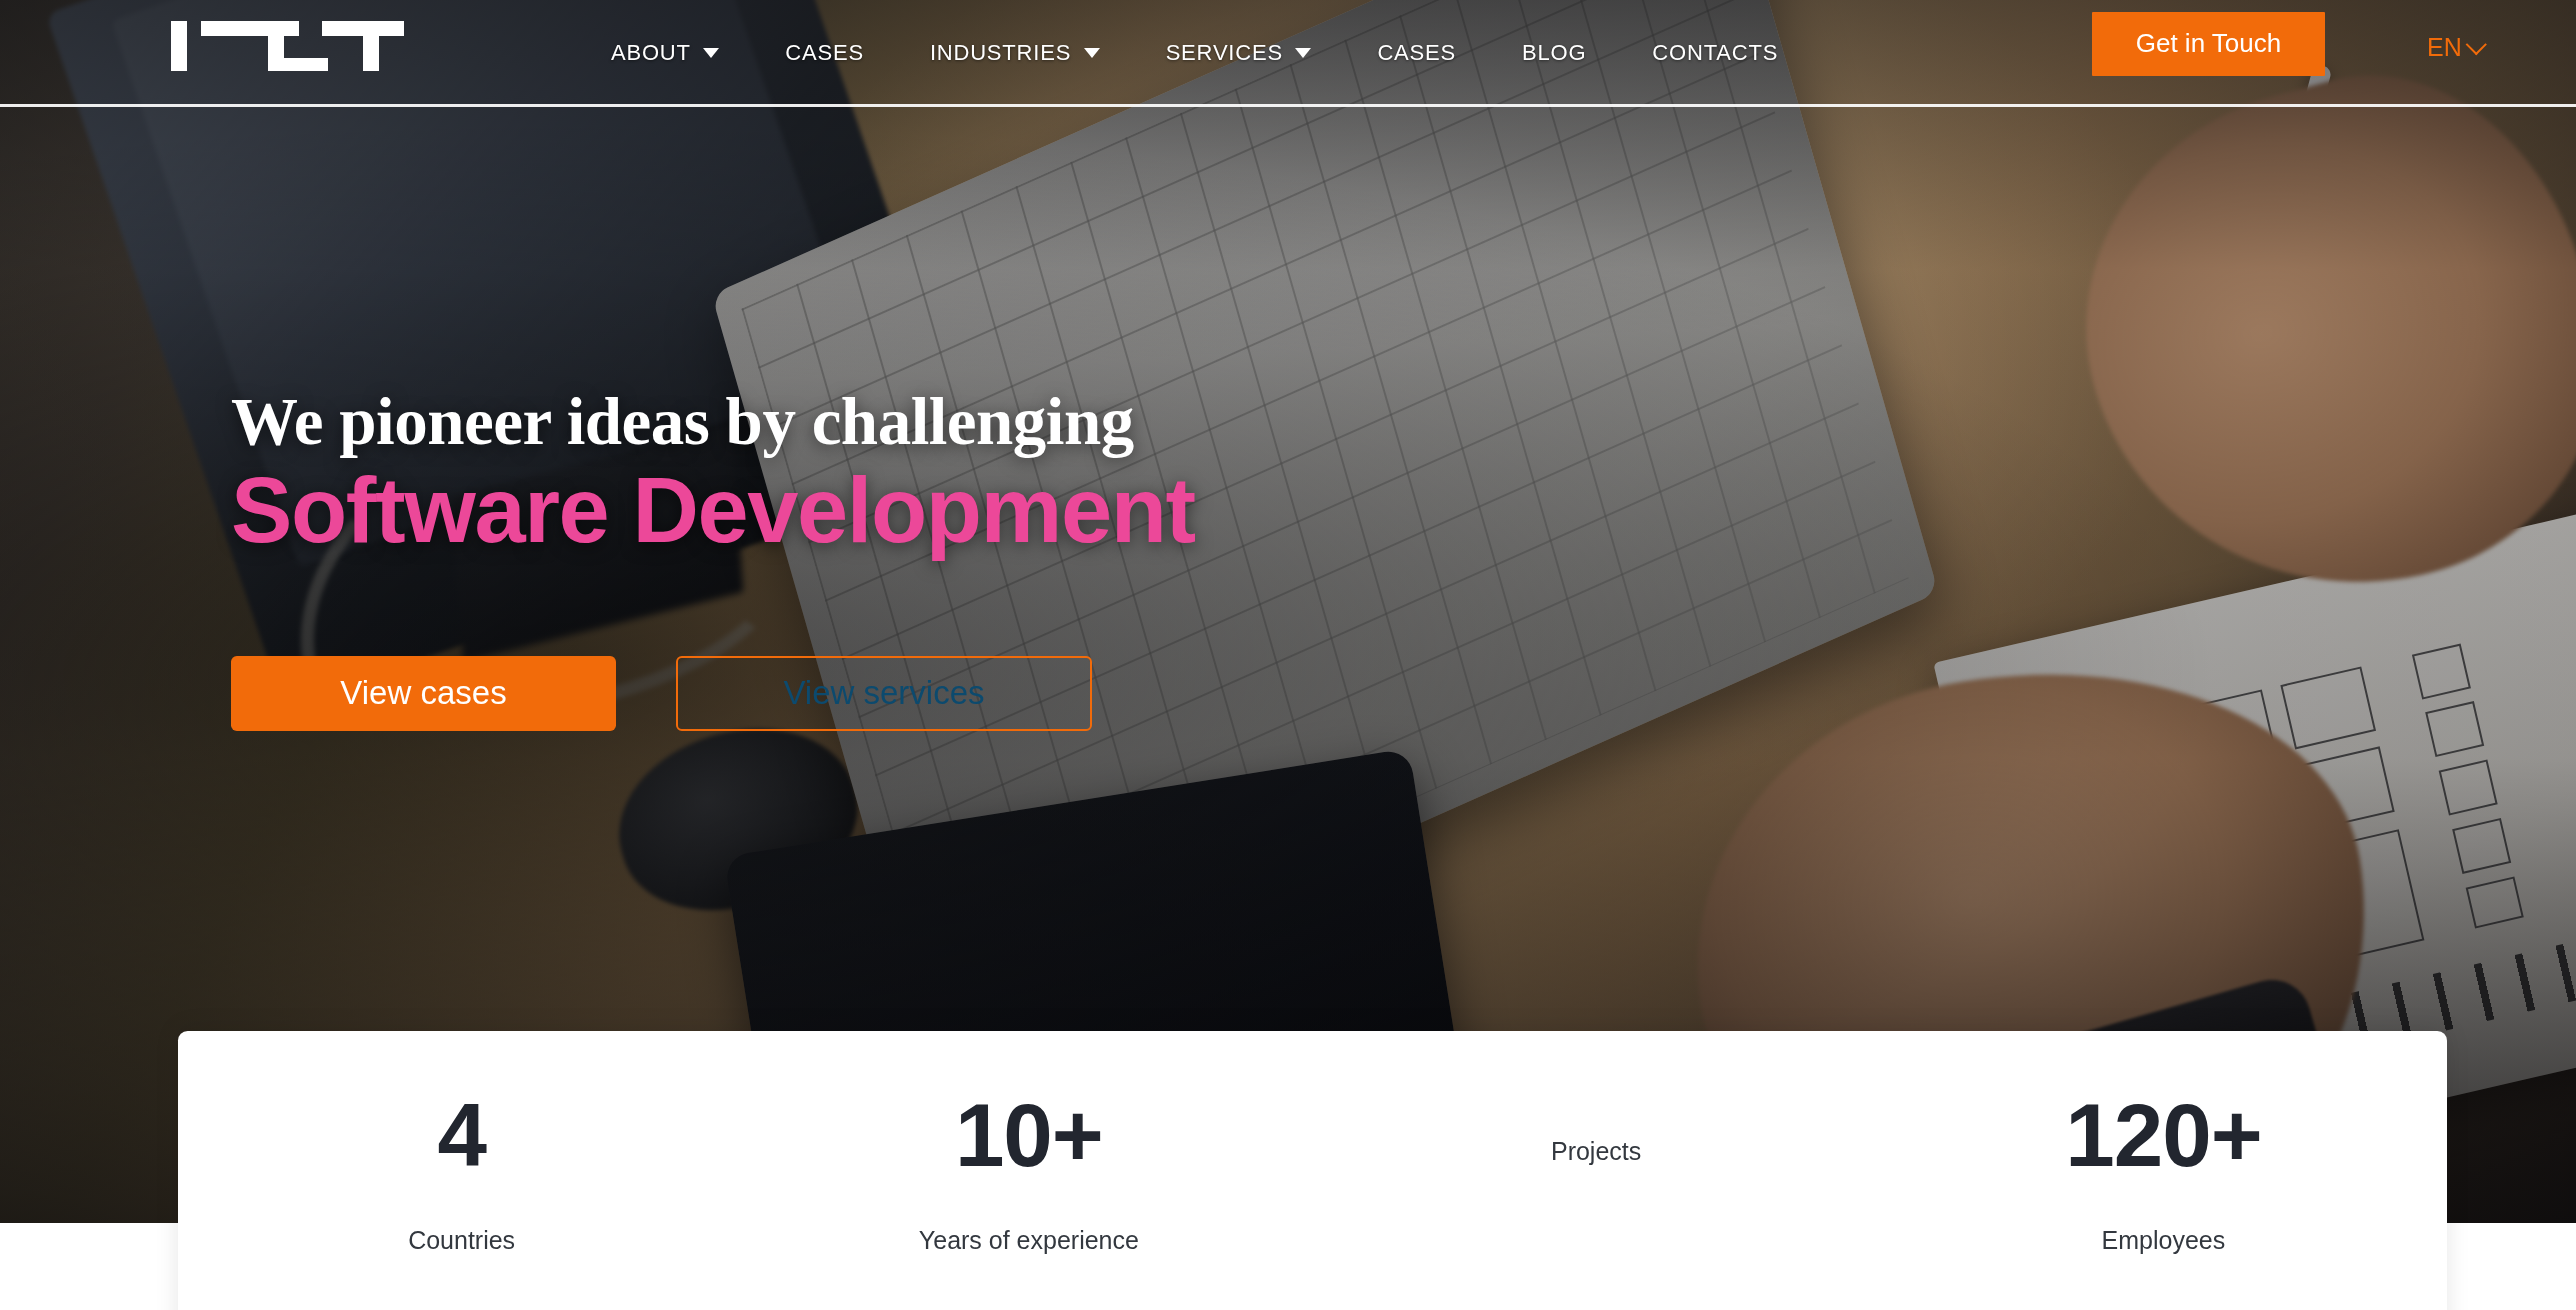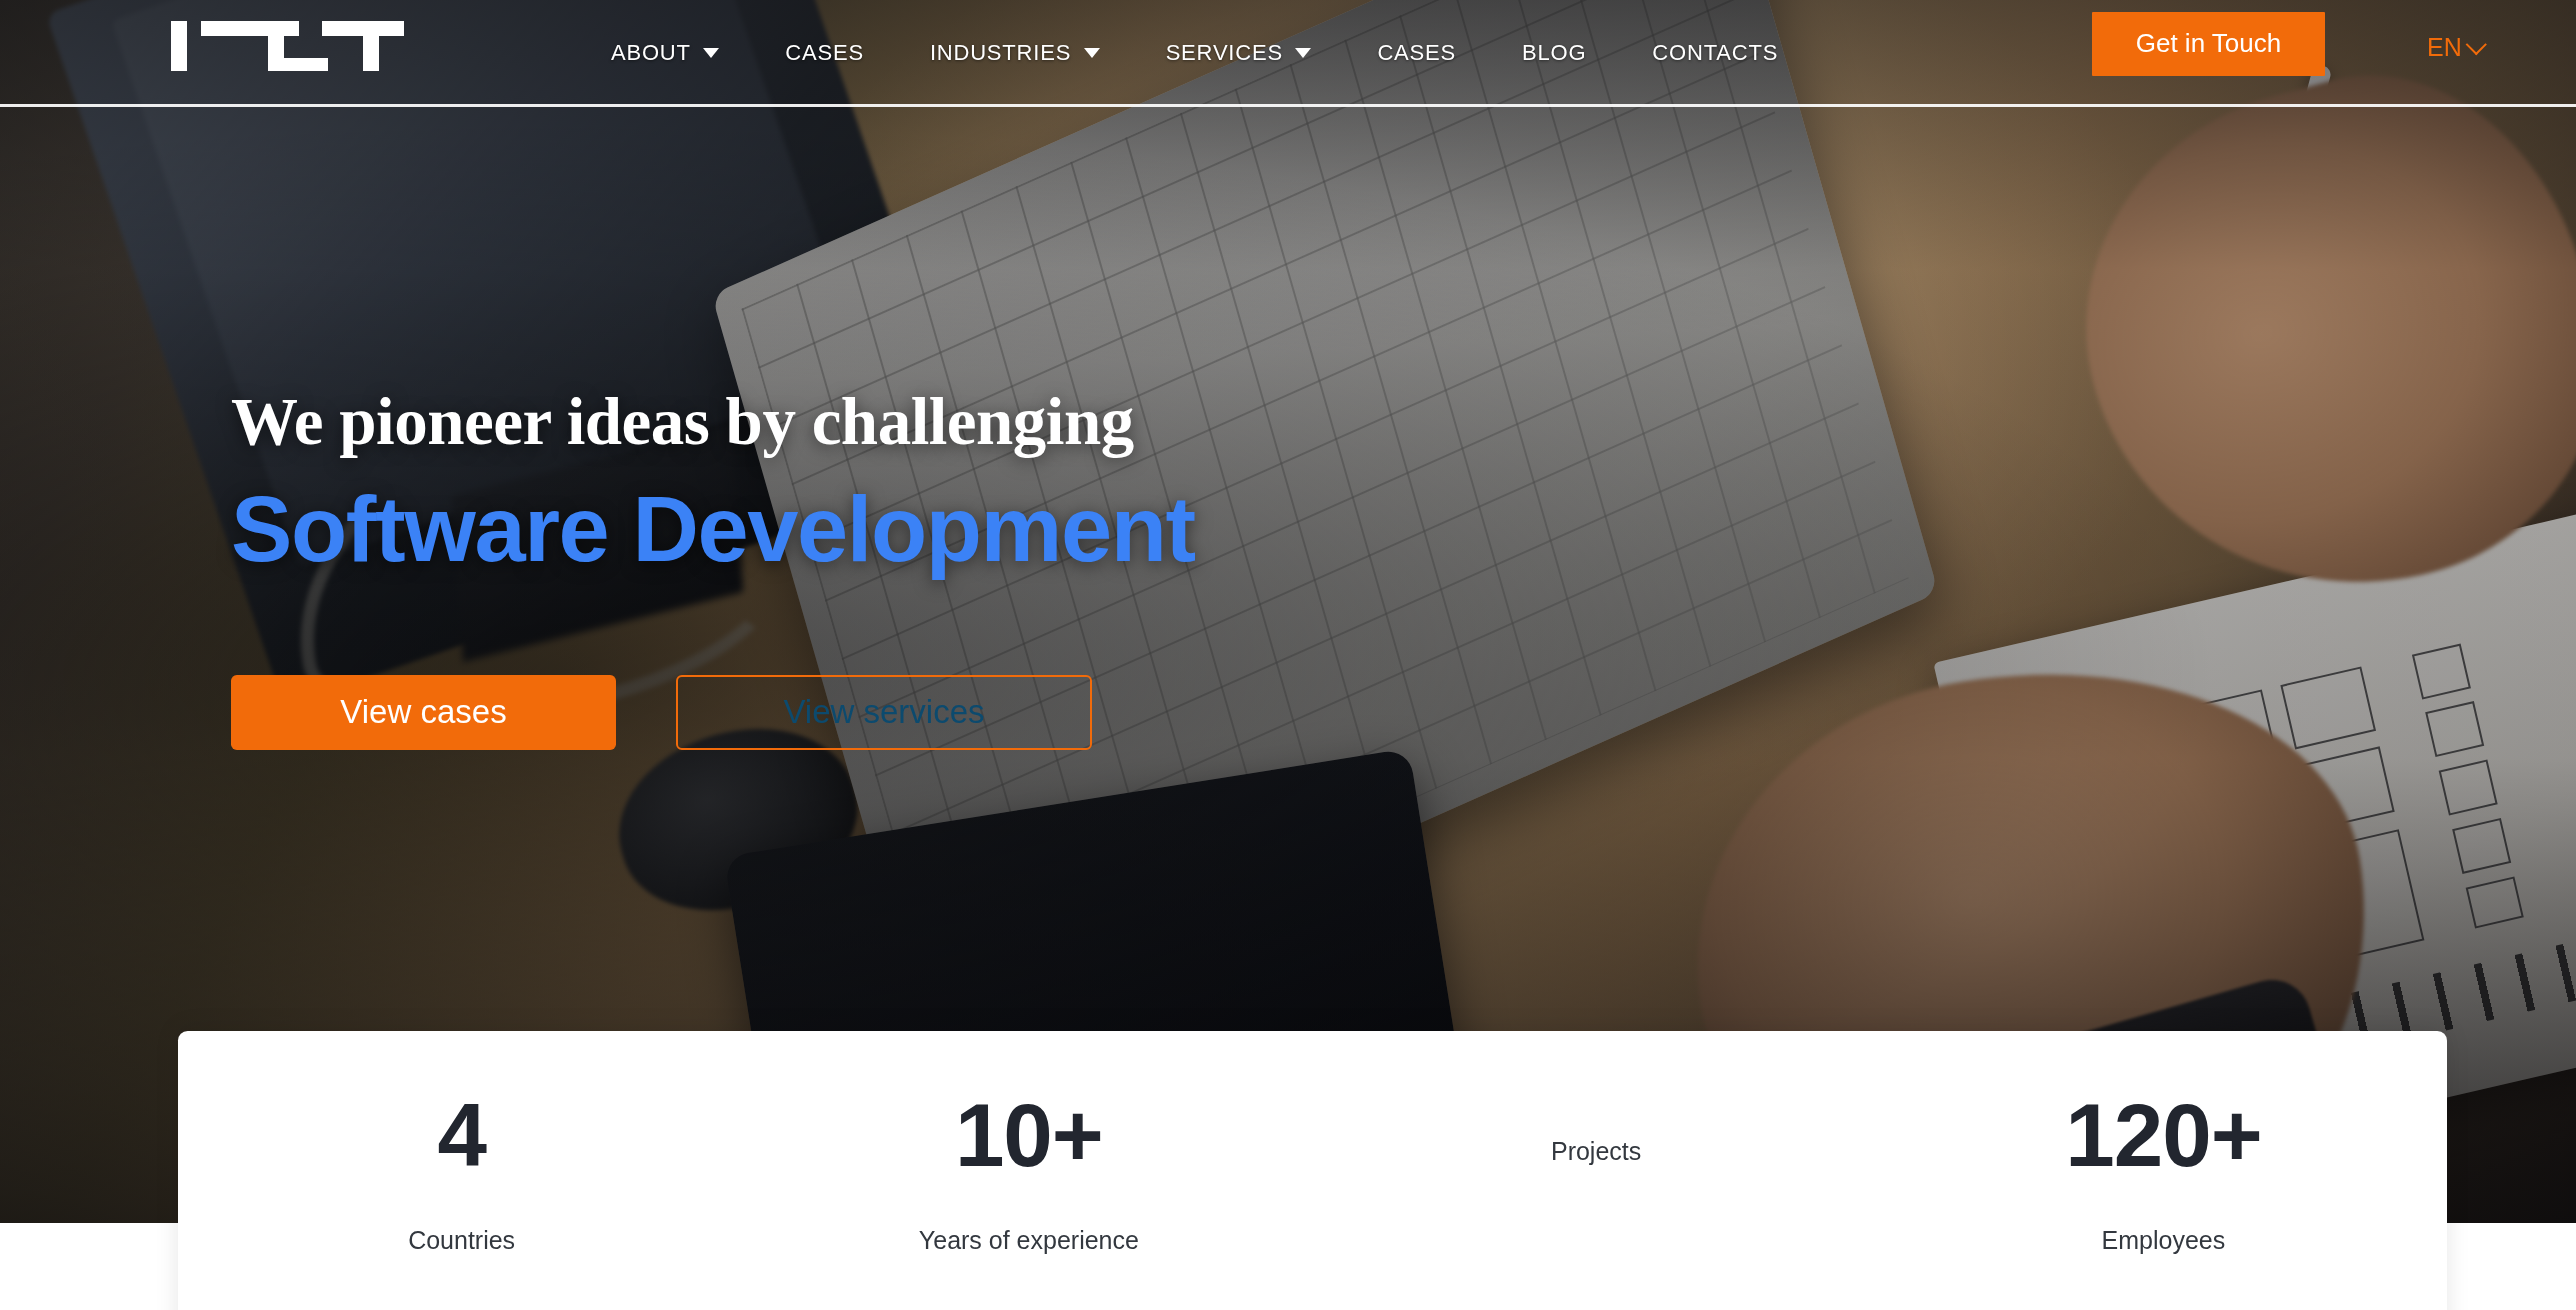--- a/index.html
+++ b/index.html
@@ -215,22 +215,22 @@
     transform:rotate(45deg); margin-top:-6.7px;
   }
 
   
   .hero-content { position:absolute; left:231px; top:385px; z-index:30; }
   .h-line1 {
     color:#ffffff; font-size:67px; font-weight:700; letter-spacing:-0.5px;
     line-height:1.08; text-shadow:0 2.9px 17.3px rgba(0,0,0,.55);font-family:Liberation Serif, serif;
   }
   .h-line2 {
-    color:#3b82f6; font-size:92px; font-weight:700; letter-spacing:-1.4px;
-    line-height:1.1; margin-top:22px; text-shadow:0 2.9px 17.3px rgba(0,0,0,.55);
+    color:#ec4899; font-size:92px; font-weight:700; letter-spacing:-1.4px;
+    line-height:1.1; margin-top:3px; text-shadow:0 2.9px 17.3px rgba(0,0,0,.55);
   }
   .hero-btns { display:flex; gap:60px; margin-top:94px; }
   .btn {
     font-family:"Liberation Sans", sans-serif;
     font-size:33px; font-weight:400; cursor:pointer;
     border-radius:5.8px; display:flex; align-items:center; justify-content:center;
   }
   .btn-solid {
     width:385px; height:75px; background:#F26B0A; color:#ffffff; border:none;
   }

